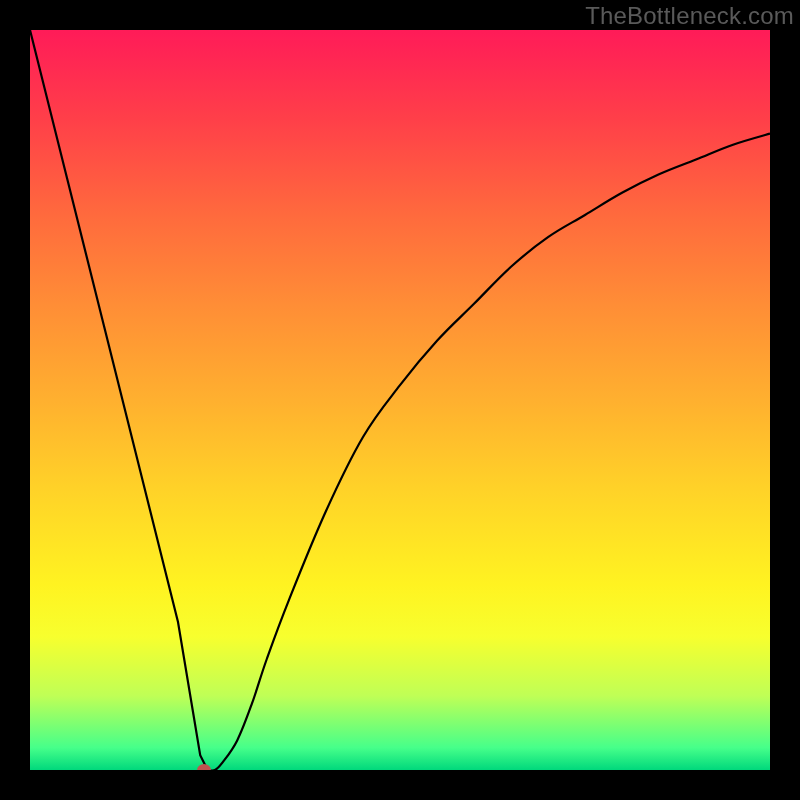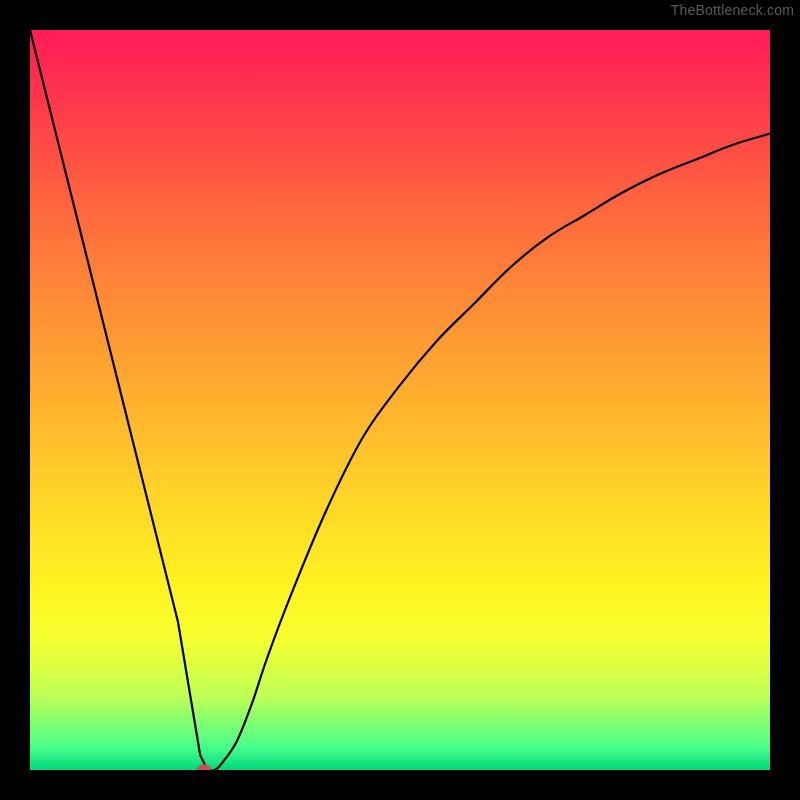--- a/index.html
+++ b/index.html
@@ -15,21 +15,21 @@
     position: relative;
     width: 800px;
     height: 800px;
     background: #000;
   }
   .watermark {
     position: absolute;
     top: 2px;
     right: 6px;
     color: #5a5a5a;
-    font-size: 14px;
+    font-size: 24px;
     font-weight: 500;
     letter-spacing: 0.2px;
     z-index: 5;
   }
   .plot-area {
     position: absolute;
     left: 30px;
     top: 30px;
     width: 740px;
     height: 740px;

